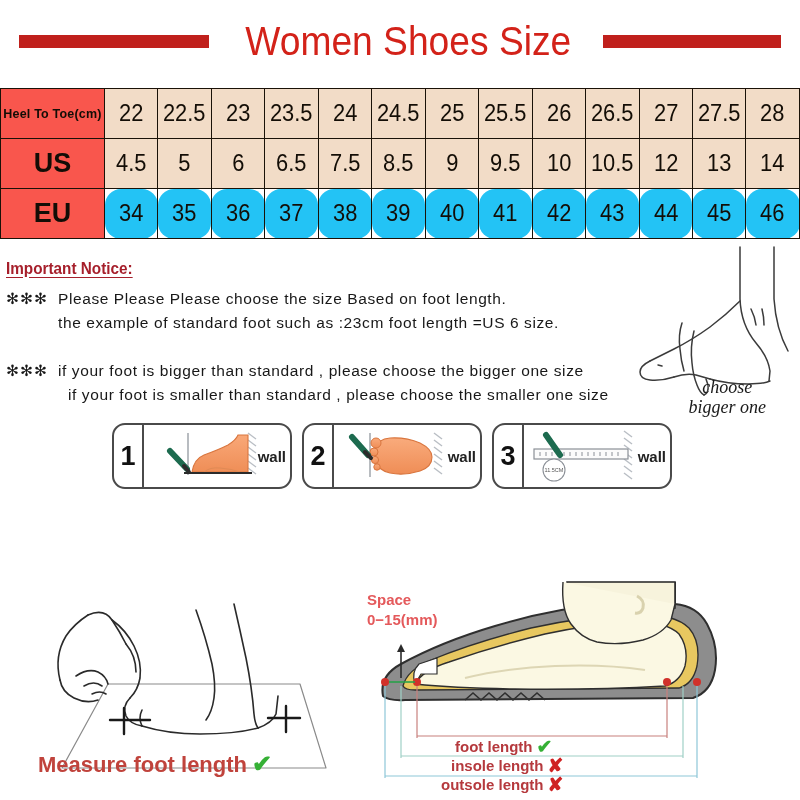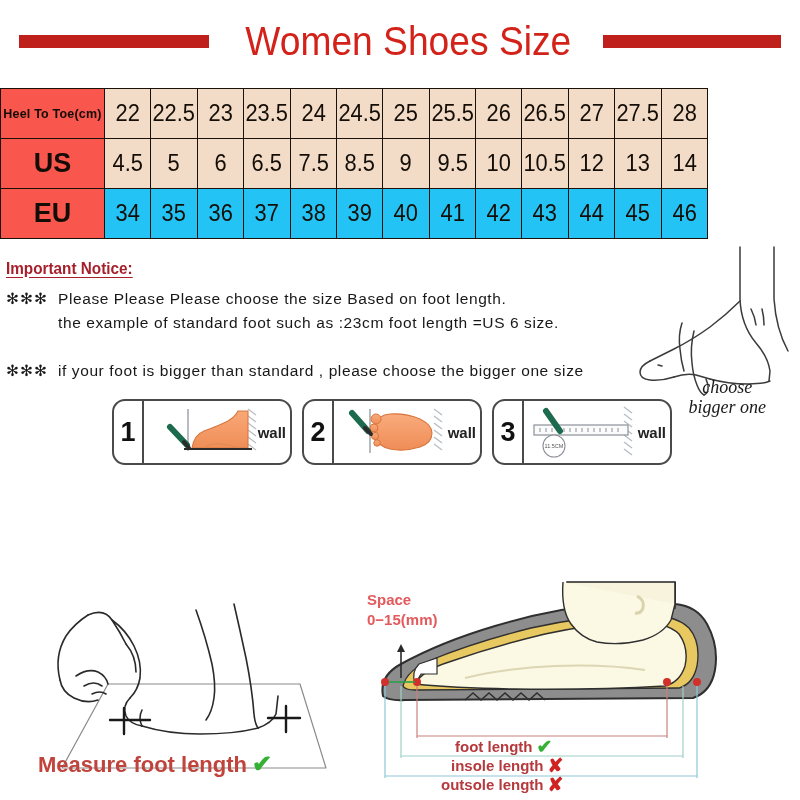--- a/index.html
+++ b/index.html
@@ -34,21 +34,21 @@
     font-family:"Liberation Sans", sans-serif;
     font-weight:400;
     letter-spacing:0px;
     white-space:nowrap;
     line-height:1;
     transform:scaleX(.93);
   }
 
   
   .size-table{
-    width:708px;
+    width:800px;
     border-collapse:collapse;
     table-layout:fixed;
   }
   .size-table td{
     border:1.6px solid #1a1208;
     text-align:center;
     vertical-align:middle;
     height:50px;
     font-family:"Liberation Sans", sans-serif;
     color:#130d06;
@@ -58,21 +58,21 @@
   }
   .hdr-cell{
     background:#f9564d;
     width:104px;
     font-weight:700;
     color:#190e07;
   }
   .hdr-cell.small{ font-size:12.5px; letter-spacing:.2px; }
   .hdr-cell.big{ font-size:27px; font-weight:700; }
   .cell-beige{ background:#f2dcc7; }
-  .cell-cyan{ background:#23c3f5; }
+  .cell-cyan{ background:#23c3f5;border-radius:16px; }
   .cell-v{ transform:scaleX(.95); display:block; }
 
   
   .notice-wrap{ position:relative; padding:20px 0 0 6px; }
   .notice-title{
     color:#a61f2b;
     font-size:17px;
     font-weight:700;
     text-decoration:underline;
     text-underline-offset:3px;
@@ -338,20 +338,21 @@
     </div>
     <div class="notice-line indent1">the  example  of  standard  foot  such  as :23cm  foot  length  =US  6  size.</div>
   </div>
 
   <div class="notice-gap"></div>
 
   <div class="notice-block">
     <div class="notice-line">
       <span class="stars">✻✻✻</span><span>if  your  foot  is  bigger  than  standard ,  please  choose  the  bigger  one  size</span>
     </div>
+    <div class="notice-line indent2">if  your  foot  is  smaller  than  standard ,  please  choose  the  smaller  one  size</div>
   </div>
 
   
   <div class="foot-sketch">
     <svg width="170" height="175" viewBox="0 0 170 175">
       <g fill="none" stroke="#3b3b3b" stroke-width="1.5" stroke-linecap="round" stroke-linejoin="round">
         <path d="M118 8 L118 60 Q119 86 134 104 Q146 118 148 132 L147 142"></path>
         <path d="M152 8 L152 60 Q154 90 166 112"></path>
         <path d="M118 62 Q104 76 88 88 Q70 101 52 110 Q38 117 28 122"></path>
         <path d="M28 122 Q18 127 18 133 Q18 140 28 141 Q40 142 52 138"></path>

